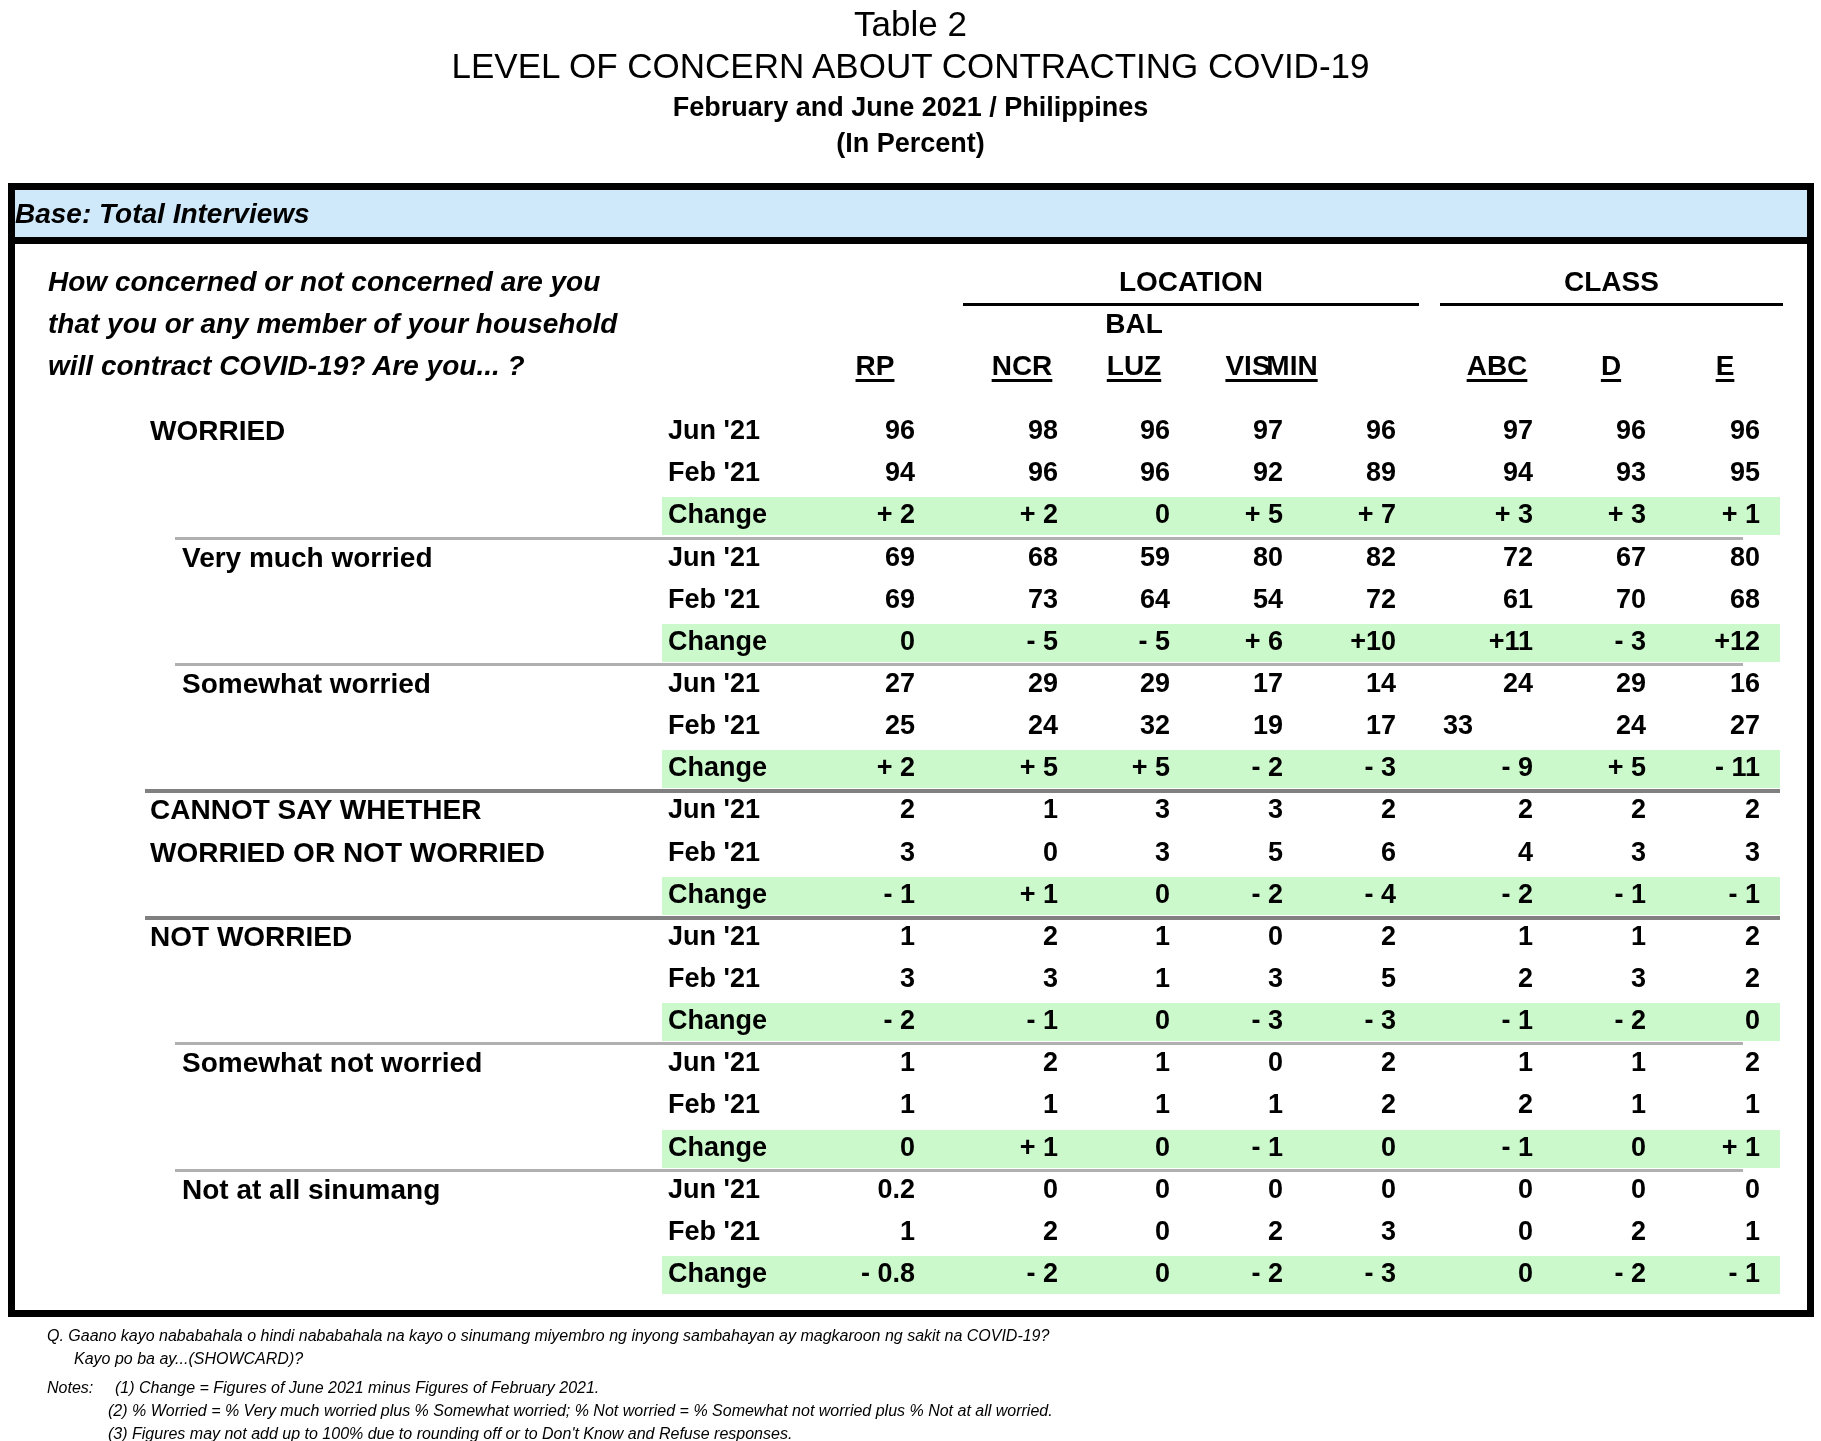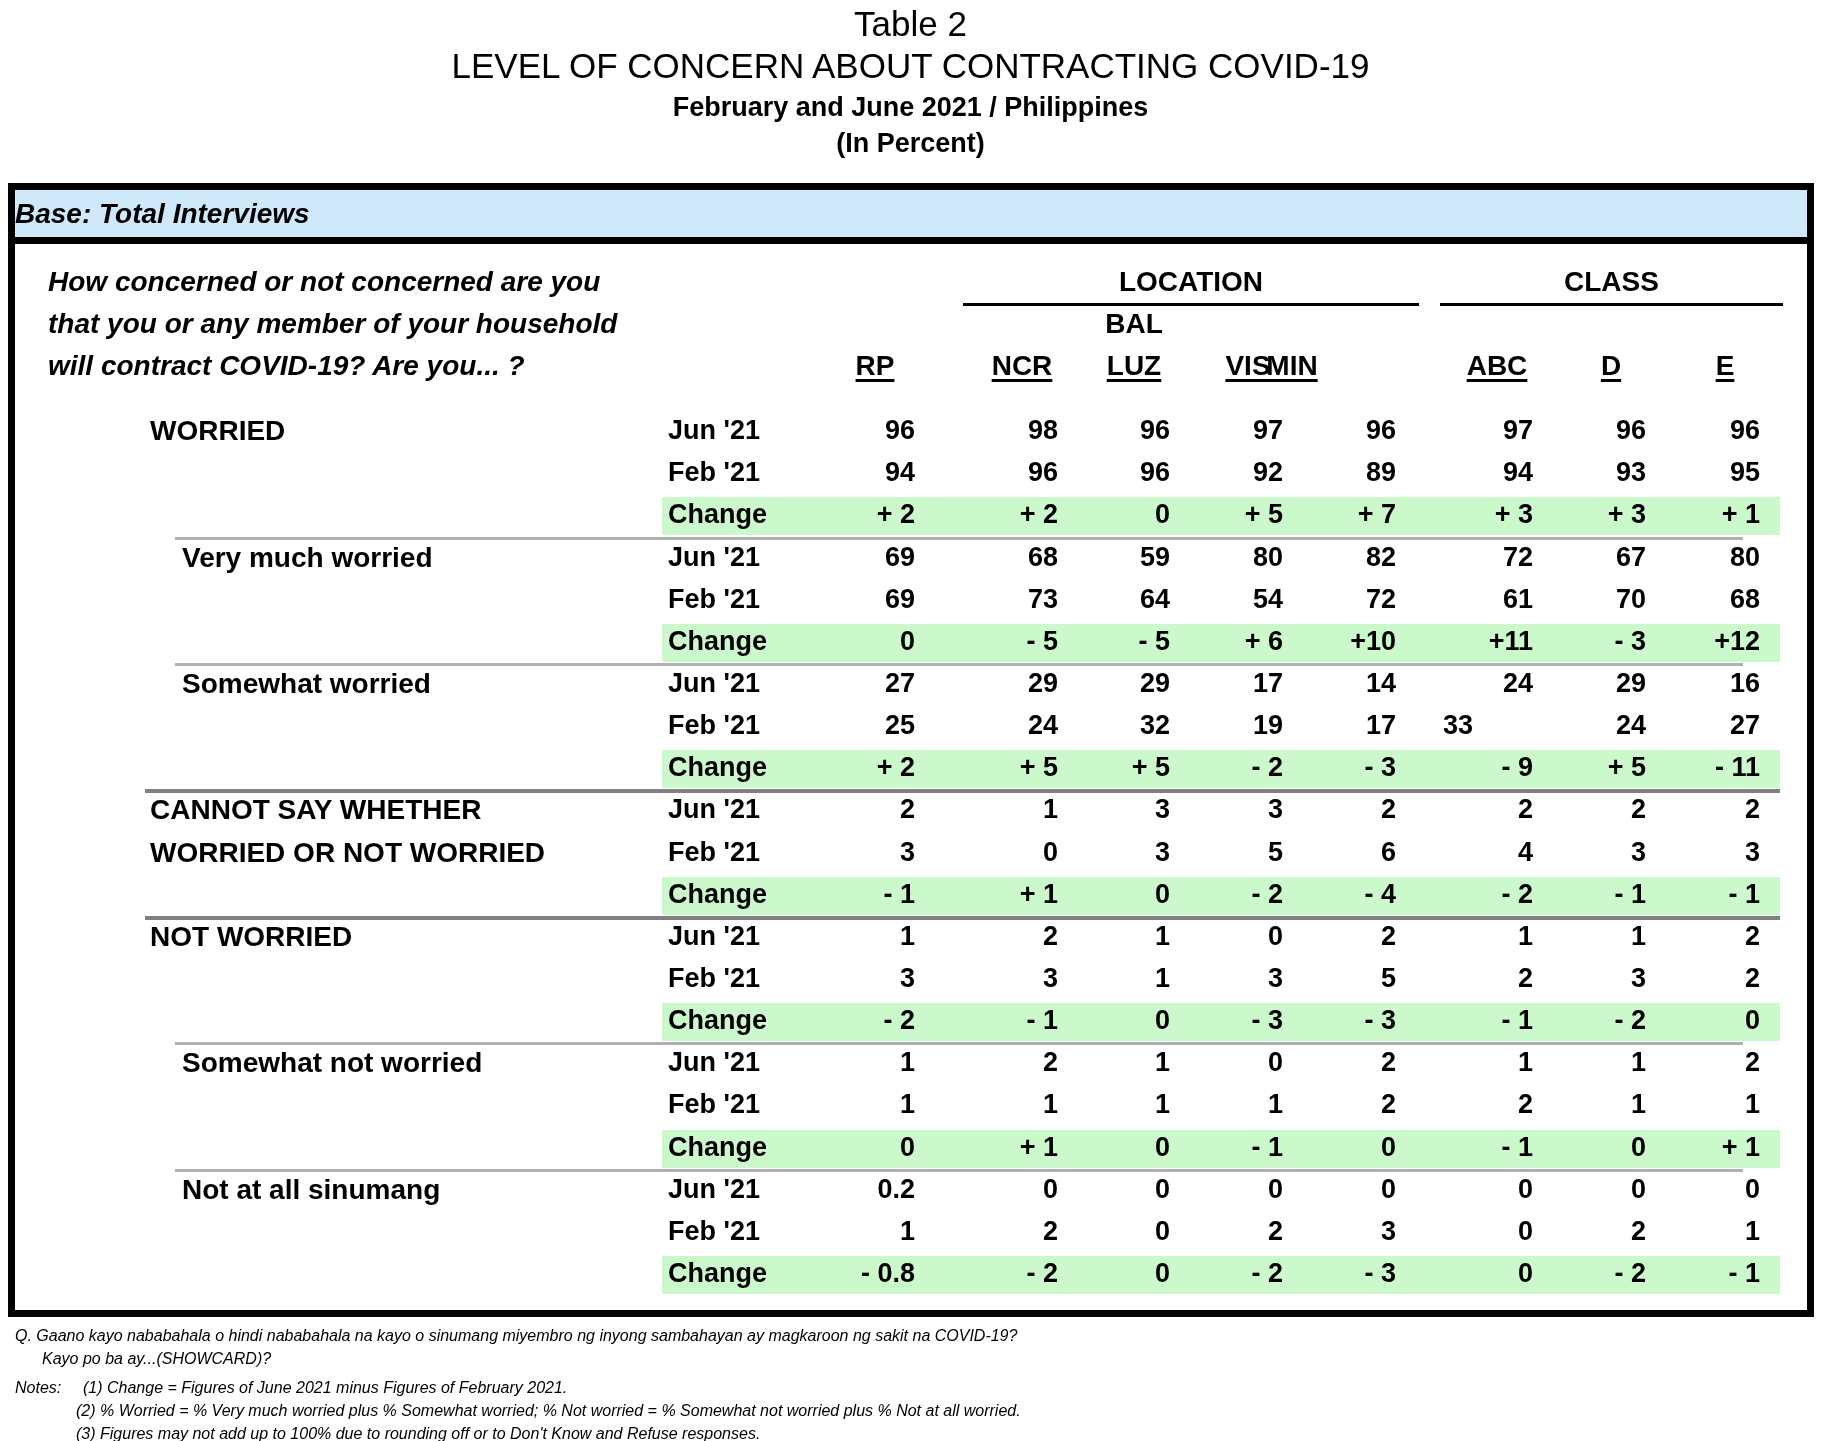--- a/index.html
+++ b/index.html
@@ -26,21 +26,21 @@
   .bal { font-size:28px; font-weight:bold; width:120px; text-align:center; }
 
   .green { left:662px; width:1118px; height:38px; background:#ccf9cc; }
   .sep-thin { left:175px; width:1568px; height:3px; background:#b0b0b0; }
   .sep-thick { left:145px; width:1635px; height:4px; background:#808080; }
 
   .rowlabel { font-size:28px; font-weight:bold; }
   .period { left:668px; font-size:27px; font-weight:bold; }
   .val { font-size:27px; font-weight:bold; width:110px; text-align:right; }
 
-  .foot { font-size:16px; font-style:italic; }
+  .foot { font-size:16px; font-style:italic;margin-left:32px; }
 </style>
 </head>
 <body>
 
 <div class="abs title" id="t1">Table 2</div>
 <div class="abs title" id="t2">LEVEL OF CONCERN ABOUT CONTRACTING COVID-19</div>
 <div class="abs title" id="t3">February and June 2021 / Philippines</div>
 <div class="abs title" id="t4">(In Percent)</div>
 
 <div class="abs" id="box"></div>

